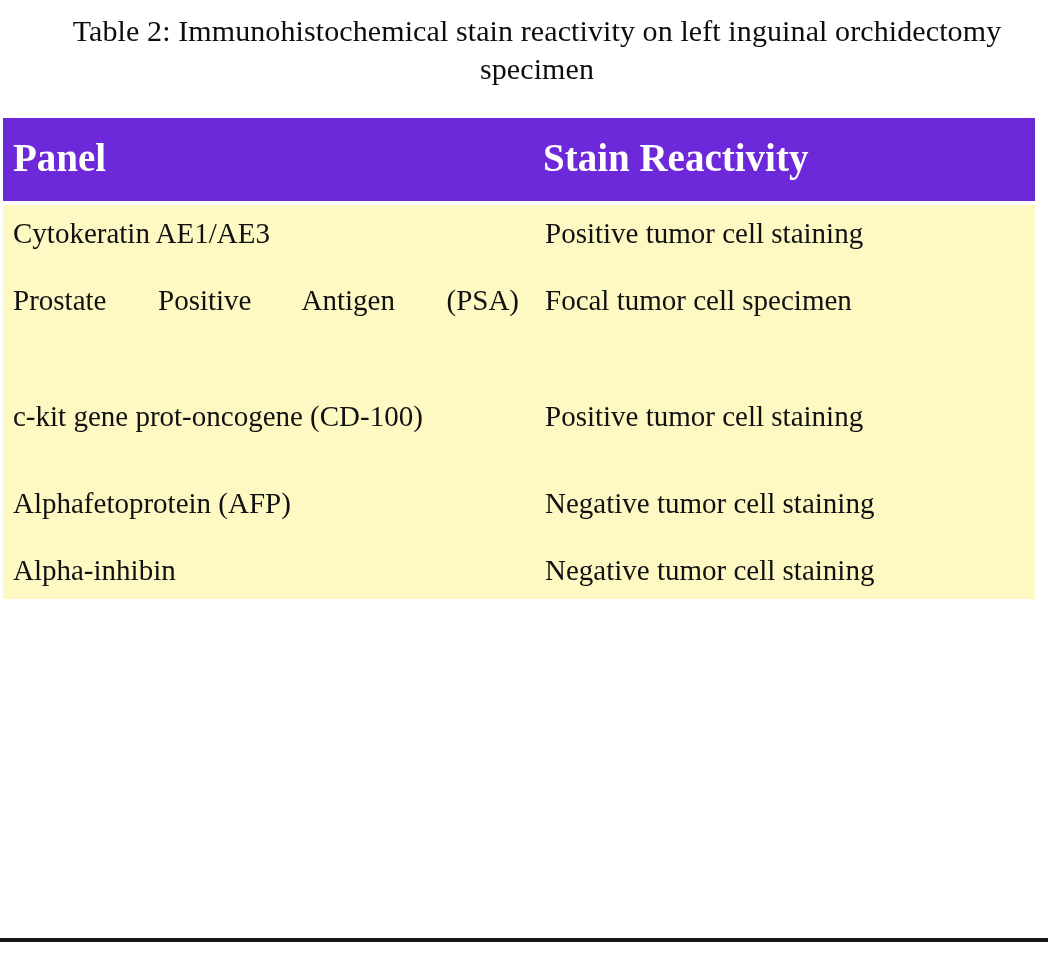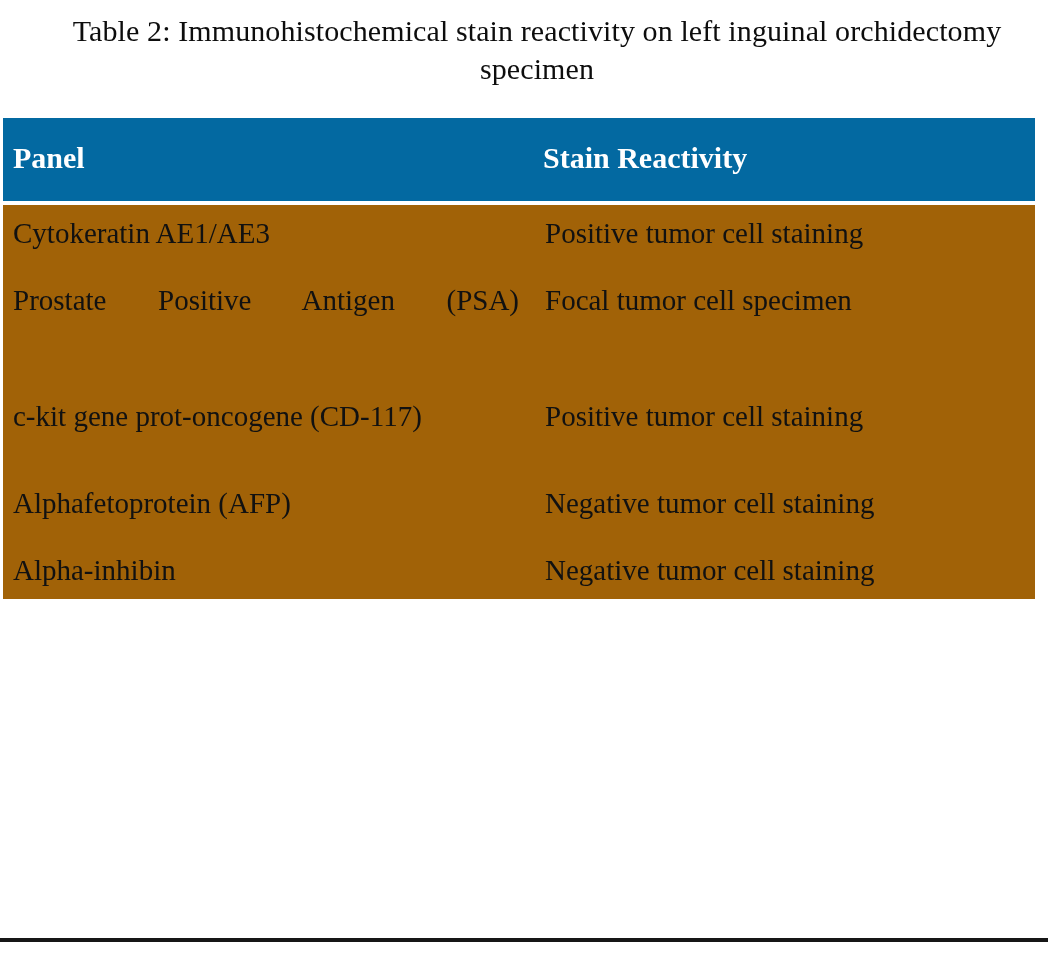--- a/index.html
+++ b/index.html
@@ -46,42 +46,42 @@
   table.ihc {
     border-collapse: collapse;
     width: 1032px;
     table-layout: fixed;
   }
 
   table.ihc col.c1 { width: 530px; }
   table.ihc col.c2 { width: 502px; }
 
   thead th {
-    background: #0369a1;
+    background: #6d28d9;
     color: #ffffff;
     font-weight: bold;
-    font-size: 30px;
+    font-size: 39px;
     line-height: 34px;
     text-align: left;
     padding: 23px 10px 26px 10px;
     border: 0;
     vertical-align: middle;
   }
 
   thead tr.header-spacer td {
     height: 4px;
     padding: 0;
     background: #ffffff;
     border: 0;
     line-height: 0;
     font-size: 0;
   }
 
   tbody td {
-    background: #a16207;
+    background: #fef9c3;
     font-size: 29px;
     line-height: 39px;
     padding: 9px 10px 9px 10px;
     vertical-align: top;
     border: 0;
     color: #111111;
   }
 
   tbody td.panel {
     text-align: justify;
@@ -164,21 +164,21 @@
             <td></td>
           </tr>
 
         <tr class="pad">
             <td></td>
             <td></td>
           </tr>
 
         <tr>
           <td class="panel">
-              <span>c-kit gene prot-oncogene (CD-117)</span>
+              <span>c-kit gene prot-oncogene (CD-100)</span>
             </td>
           <td class="reactivity">Positive tumor cell staining</td>
         </tr>
         <tr class="pad">
             <td></td>
             <td></td>
           </tr>
 
         <tr class="pad">
             <td></td>

